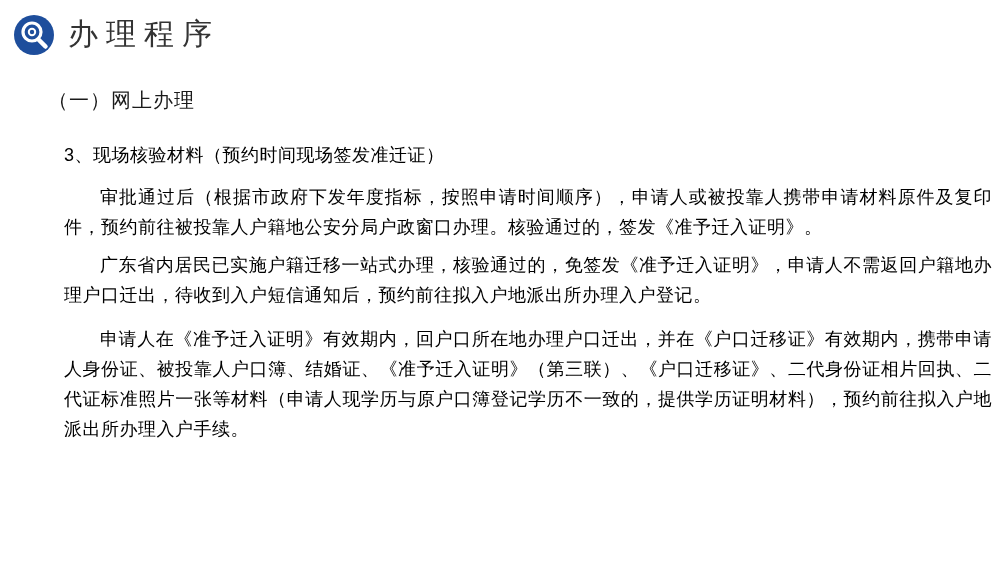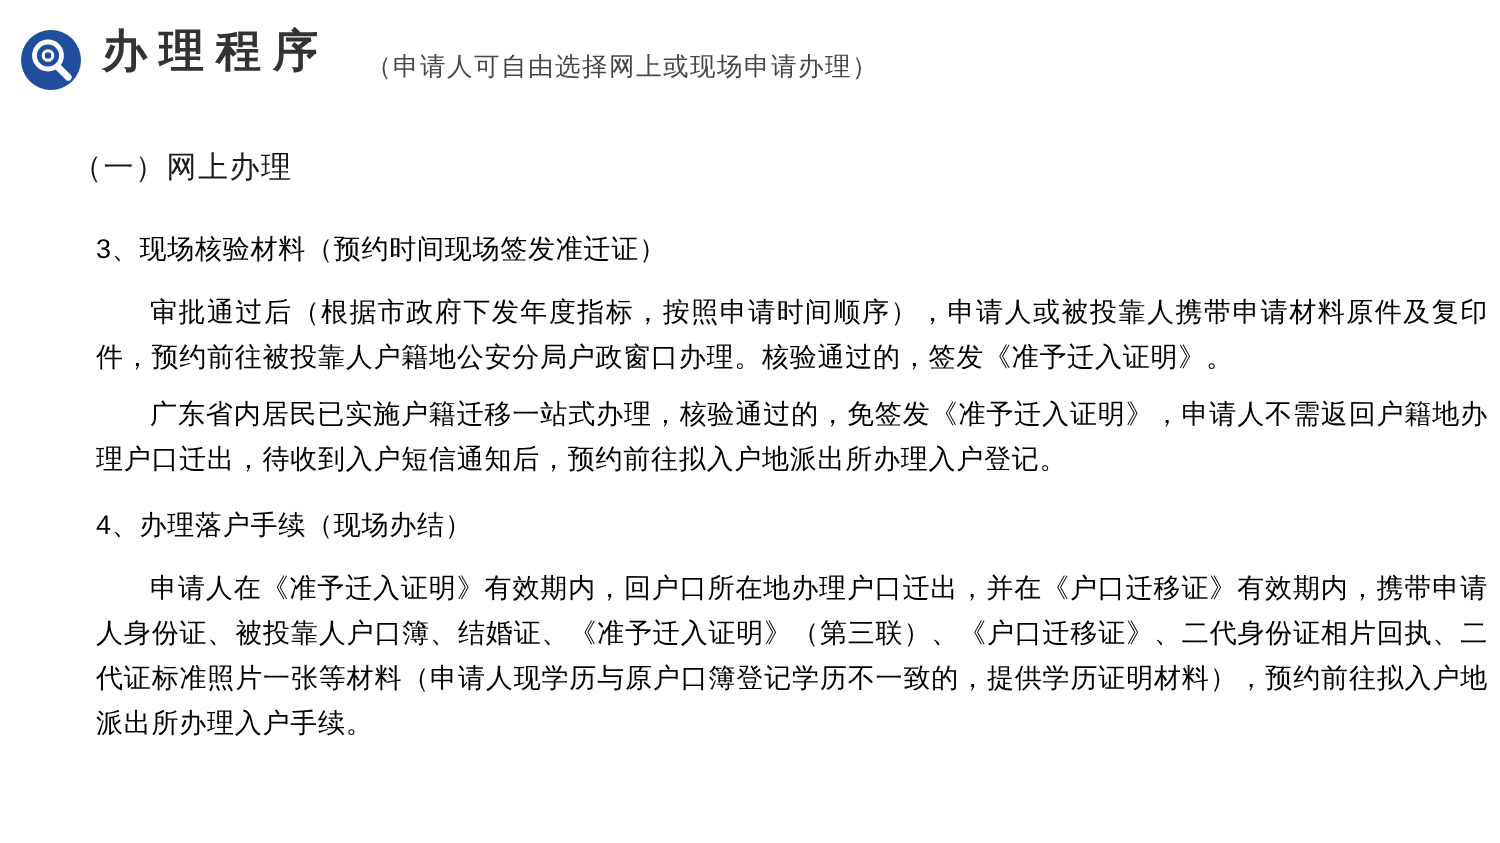--- a/index.html
+++ b/index.html
@@ -23,24 +23,24 @@
     padding: 14px 0 0 14px;
   }
   .icon-wrap {
     width: 40px;
     height: 40px;
     flex: 0 0 auto;
     display: inline-block;
   }
   .title {
     font-size: 30px;
-    font-weight: bold;
+    font-weight: normal;
     color: #333333;
     letter-spacing: 8px;
-    margin: 0 0 11px 14px;
+    margin: 0 0 0 14px;
     white-space: nowrap;
   }
   .subtitle {
     font-size: 17px;
     color: #474747;
     margin-left: 24px;
     padding-top: 8px;
     letter-spacing: 1px;
     white-space: nowrap;
   }
@@ -78,33 +78,31 @@
   <header class="header">
     <span class="icon-wrap">
       <svg width="40" height="40" viewBox="0 0 40 40" aria-hidden="true">
         <circle cx="20" cy="20" r="20" fill="#1e4e9c"></circle>
         <circle cx="18" cy="17" r="9" fill="none" stroke="#ffffff" stroke-width="3.2"></circle>
         <circle cx="18" cy="17" r="3.2" fill="none" stroke="#ffffff" stroke-width="2"></circle>
         <line x1="24.5" y1="24.5" x2="31.5" y2="31.5" stroke="#ffffff" stroke-width="4.5" stroke-linecap="round"></line>
       </svg>
     </span>
     <h1 class="title">办理程序</h1>
-    <span class="subtitle">（申请人可自由选择网上或现场申请办理）</span>
   </header>
 
   <h2 class="section-title">（一）网上办理</h2>
 
   <div class="content">
 
     <div class="step">
       <div class="step-heading">3、现场核验材料（预约时间现场签发准迁证）</div>
       <p class="para">审批通过后（根据市政府下发年度指标，按照申请时间顺序），申请人或被投靠人携带申请材料原件及复印件，预约前往被投靠人户籍地公安分局户政窗口办理。核验通过的，签发《准予迁入证明》。</p>
       <p class="para">广东省内居民已实施户籍迁移一站式办理，核验通过的，免签发《准予迁入证明》，申请人不需返回户籍地办理户口迁出，待收到入户短信通知后，预约前往拟入户地派出所办理入户登记。</p>
     </div>
 
     <div class="step">
-      <div class="step-heading">4、办理落户手续（现场办结）</div>
       <p class="para">申请人在《准予迁入证明》有效期内，回户口所在地办理户口迁出，并在《户口迁移证》有效期内，携带申请人身份证、被投靠人户口簿、结婚证、《准予迁入证明》（第三联）、《户口迁移证》、二代身份证相片回执、二代证标准照片一张等材料（申请人现学历与原户口簿登记学历不一致的，提供学历证明材料），预约前往拟入户地派出所办理入户手续。</p>
     </div>
 
   </div>
 
 </div>
 
 </body></html>

